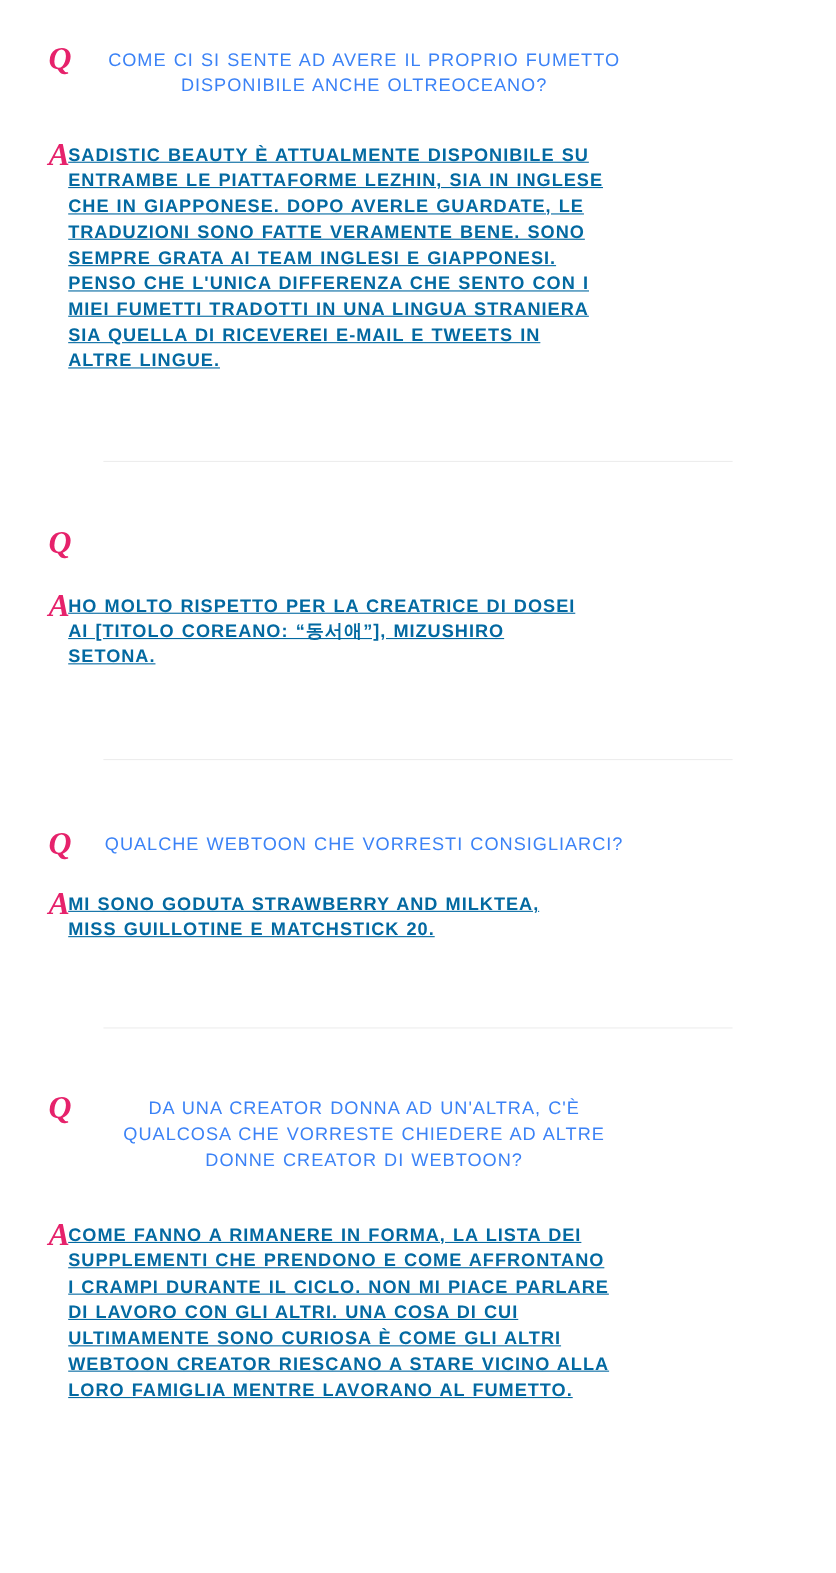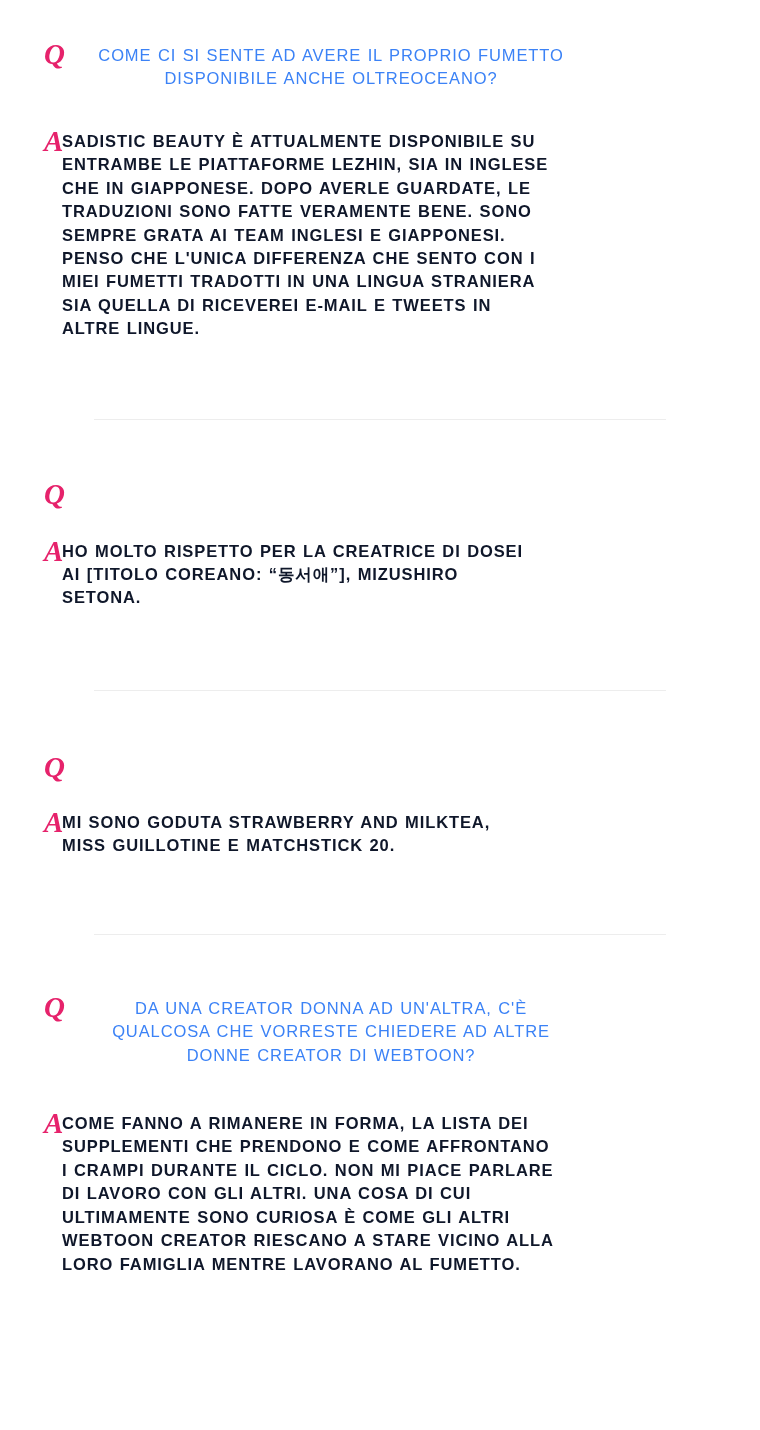--- a/index.html
+++ b/index.html
@@ -58,23 +58,24 @@
     text-transform: uppercase;
     white-space: pre-line;
   }
   .q-text {
     color: #3b82f6;
     font-weight: 400;
     padding-top: 4px;
     text-align: center;
   }
   .a-text {
-    color: #0f172a;
+    color: #0369a1;
     font-weight: 600;
     padding-top: 3px;
+    text-decoration: underline;
   }
   .divider {
     height: 1px;
     background: #ededed;
     margin: 0 94px 0 94px;
   }
 
   
   #block-0 { padding-top: 40px; }
   #block-0 .q-row { margin-bottom: 36px; }
@@ -129,20 +130,21 @@
       <div class="text a-text">Ho molto rispetto per la creatrice di Dosei
 ai [titolo coreano: “동서애”], Mizushiro
 Setona.</div>
     </div>
     <div class="divider"></div>
   </div>
 
   <div class="qa-block" id="block-2">
     <div class="row q-row">
       <div class="marker marker-q">Q</div>
+      <div class="text q-text">Qualche webtoon che vorresti consigliarci?</div>
     </div>
     <div class="row a-row">
       <div class="marker a-marker">A</div>
       <div class="text a-text">Mi sono goduta Strawberry and Milktea,
 Miss Guillotine e Matchstick 20.</div>
     </div>
     <div class="divider"></div>
   </div>
 
   <div class="qa-block" id="block-3">

